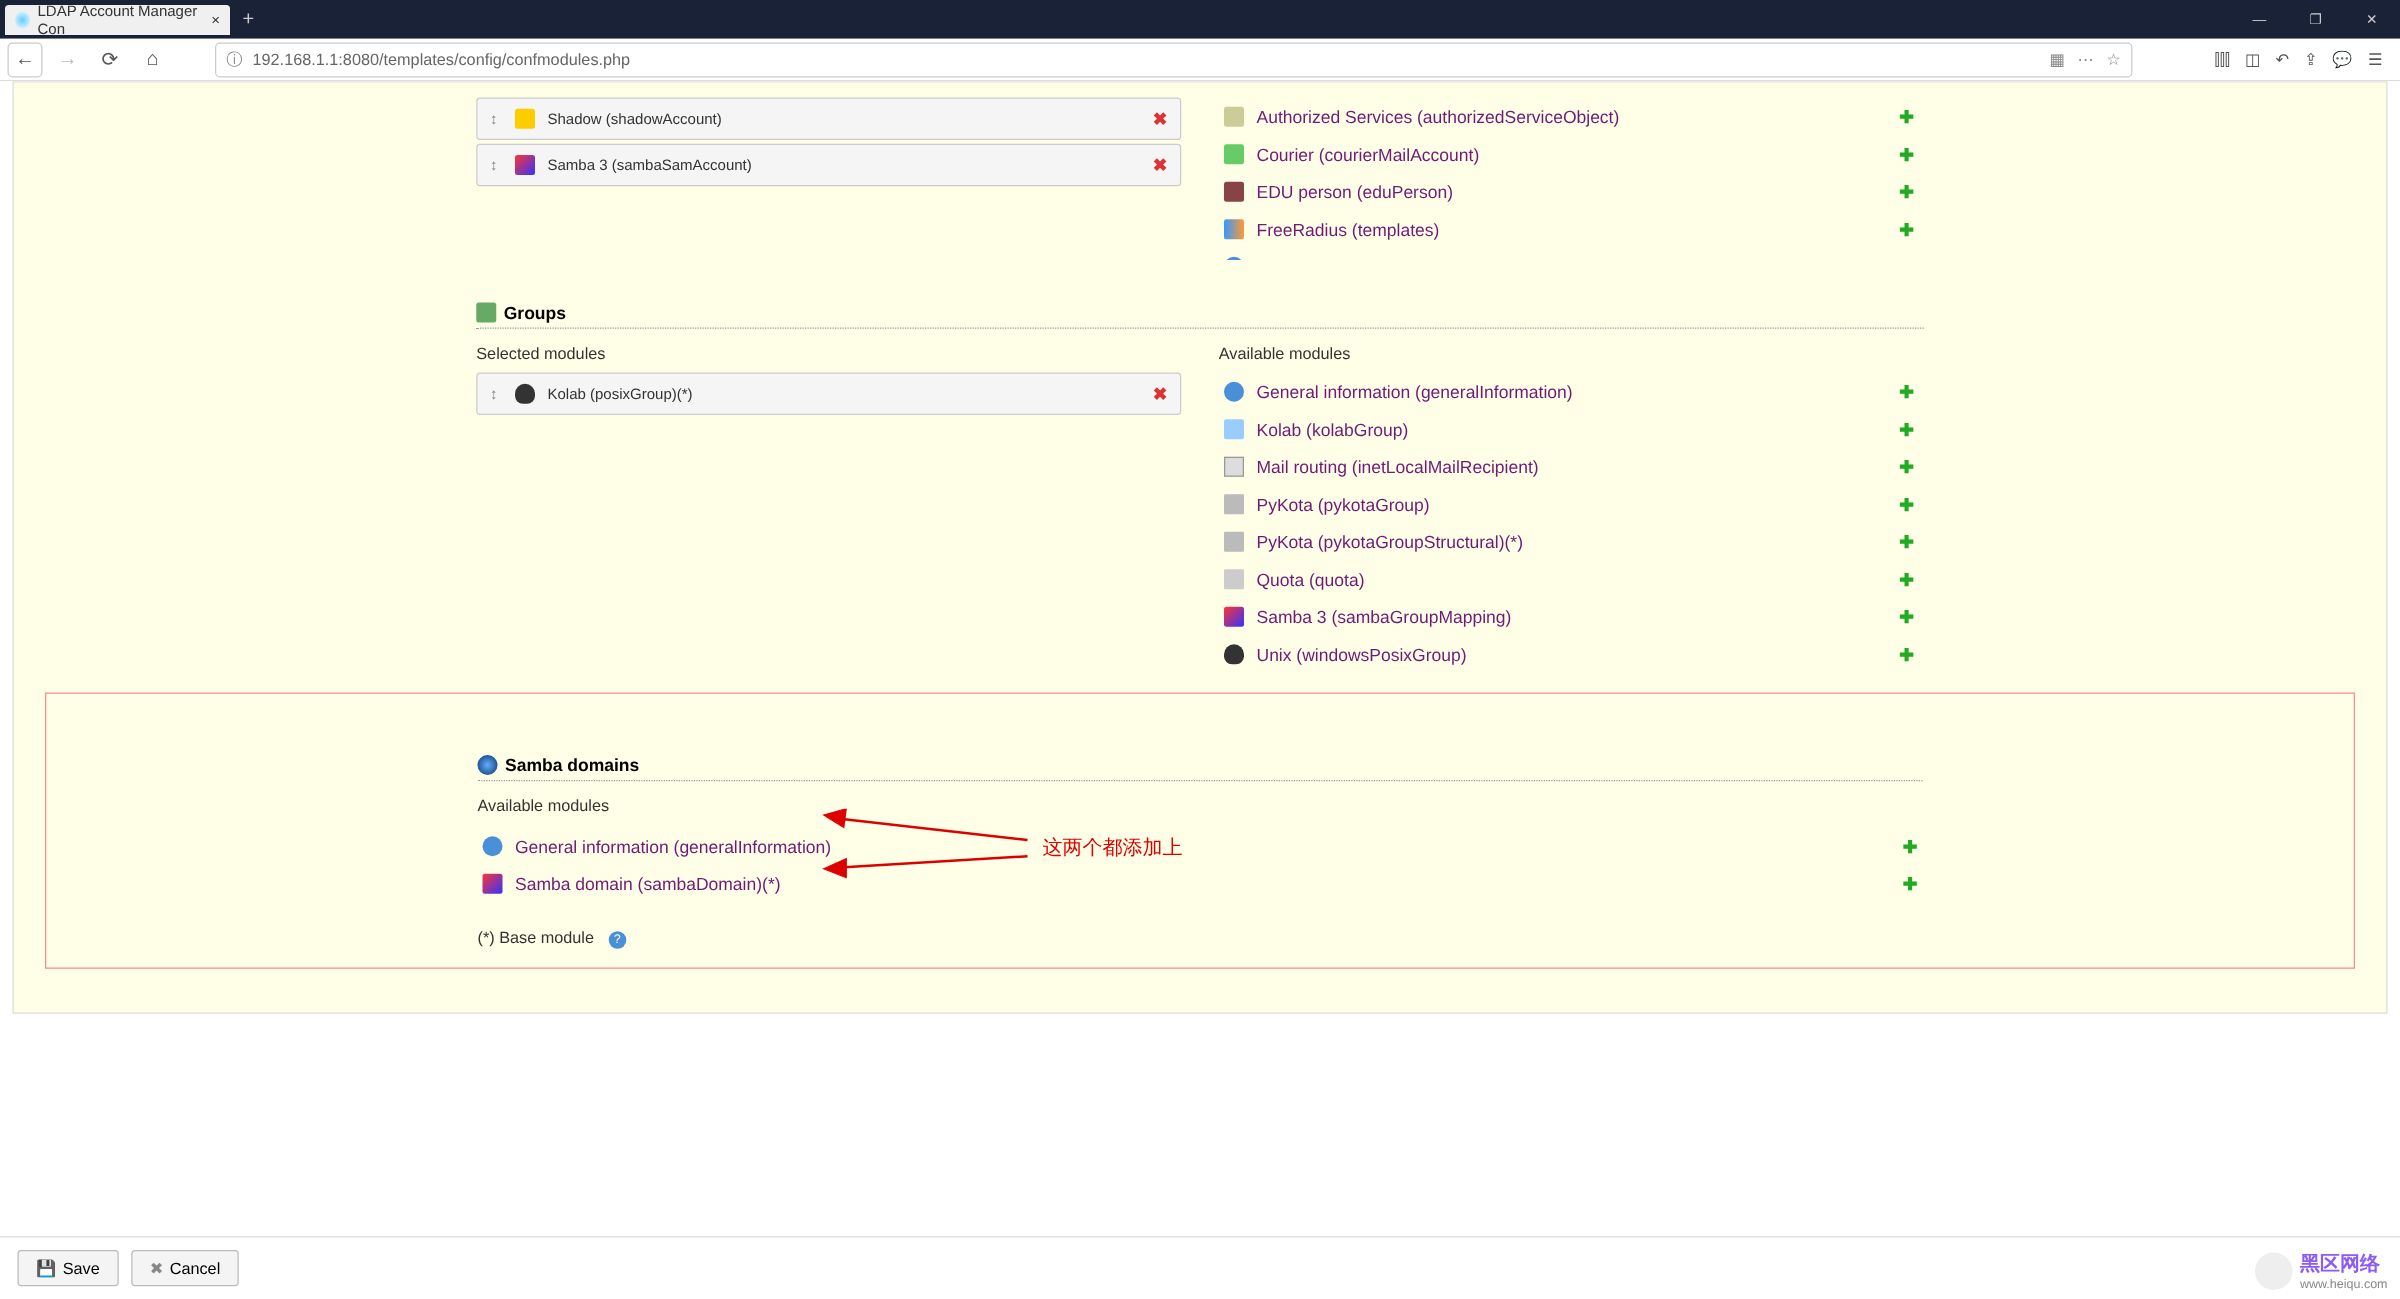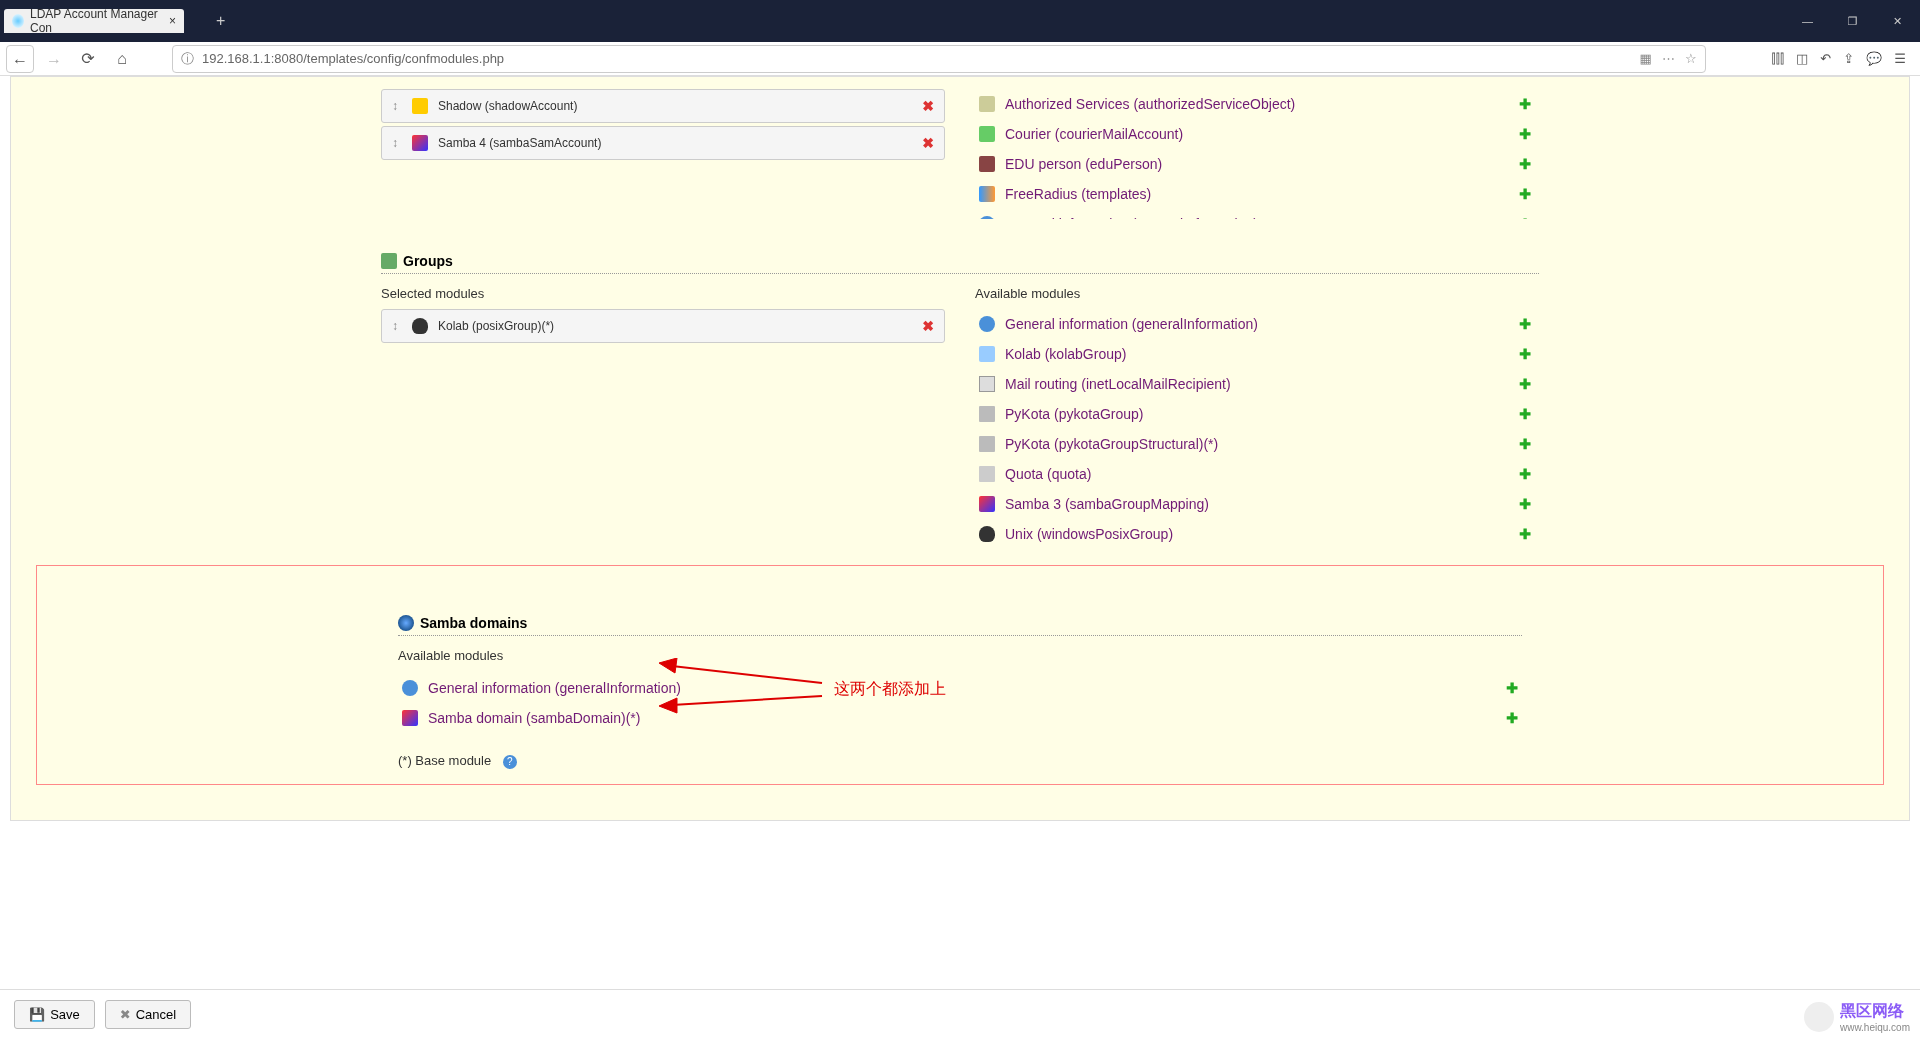--- a/index.html
+++ b/index.html
@@ -1,19 +1,19 @@
 <!DOCTYPE html>
 <html><head>
 <meta charset="utf-8">
 <style>
 * { box-sizing: border-box; margin: 0; padding: 0; font-family: Arial, sans-serif; }
 body { background: #fff; font-size: 13px; }
 
 
-.titlebar { background: #1a2238; height: 42px; display: flex; align-items: center; color: #ccc; gap: 22px; }
+.titlebar { background: #1a2238; height: 31px; display: flex; align-items: center; color: #ccc; }
 .tab { background: #f0f0f0; color: #333; height: 24px; display: flex; align-items: center; padding: 0 8px; margin-left: 4px; border-radius: 3px 3px 0 0; font-size: 12px; max-width: 180px; }
 .tab .favicon { width: 14px; height: 14px; margin-right: 6px; display: inline-block; }
 .tab .close { margin-left: 8px; cursor: pointer; }
 .newtab { color: #ccc; margin-left: 10px; font-size: 16px; cursor: pointer; }
 .winbtns { margin-left: auto; display: flex; }
 .winbtn { width: 45px; height: 26px; display: flex; align-items: center; justify-content: center; color: #ccc; cursor: pointer; font-size: 11px; }
 
 .navbar { height: 34px; background: #fff; border-bottom: 1px solid #ddd; display: flex; align-items: center; padding: 0 6px; gap: 6px; }
 .navbtn { width: 28px; height: 28px; display: flex; align-items: center; justify-content: center; color: #555; cursor: pointer; border-radius: 4px; font-size: 16px; }
 .navbtn.disabled { color: #bbb; }
@@ -41,21 +41,21 @@
 .module-row .micon { width: 16px; height: 16px; display: inline-block; }
 .module-row .mlabel { flex: 1; font-size: 12px; color: #333; }
 .module-row .remove { color: #d33; font-weight: bold; cursor: pointer; font-size: 14px; }
 
 .avail-scroll { max-height: 236px; overflow-y: scroll; border: none; padding-right: 4px; }
 .avail-row { display: flex; align-items: center; gap: 10px; padding: 7px 4px; }
 .avail-row .micon { width: 16px; height: 16px; display: inline-block; }
 .avail-row .mlabel { flex: 1; font-size: 14px; color: #701a75; }
 .avail-row .add { color: #2a2; font-weight: bold; cursor: pointer; font-size: 14px; }
 
-.highlight-box { border: 1px solid #f88; margin: 20px 25px 15px 25px; padding: 15px 26px; position: relative; }
+.highlight-box { border: 1px solid #f88; margin: 20px 25px 15px 25px; padding: 15px 10px; position: relative; }
 .highlight-box .content2 { margin-left: 335px; margin-right: 335px; }
 
 .annotation { position: absolute; color: #d00; font-size: 16px; font-family: SimSun, serif; }
 .arrow { position: absolute; pointer-events: none; }
 
 .footnote { font-size: 13px; color: #333; margin-top: 20px; }
 .help-icon { display: inline-block; width: 14px; height: 14px; background: #4a90d9; color: #fff; border-radius: 50%; text-align: center; line-height: 14px; font-size: 10px; margin-left: 8px; }
 
 
 .footer { position: fixed; bottom: 0; left: 0; right: 0; background: #fff; border-top: 1px solid #ddd; padding: 10px 14px; display: flex; gap: 10px; }
@@ -139,21 +139,21 @@
         <div class="selected-list" id="users-selected">
               <div class="module-row">
                 <span class="drag">↕</span>
                 <span class="micon ico-shadow"></span>
                 <span class="mlabel">Shadow (shadowAccount)</span>
                 <span class="remove">✖</span>
               </div>
               <div class="module-row">
                 <span class="drag">↕</span>
                 <span class="micon ico-samba"></span>
-                <span class="mlabel">Samba 4 (sambaSamAccount)</span>
+                <span class="mlabel">Samba 3 (sambaSamAccount)</span>
                 <span class="remove">✖</span>
               </div>
             </div>
       </div>
       <div class="col">
         <div class="avail-scroll" style="max-height:130px;" id="users-available">
               <div class="avail-row">
                 <span class="micon ico-key"></span>
                 <span class="mlabel">Authorized Services (authorizedServiceObject)</span>
                 <span class="add">✚</span>

